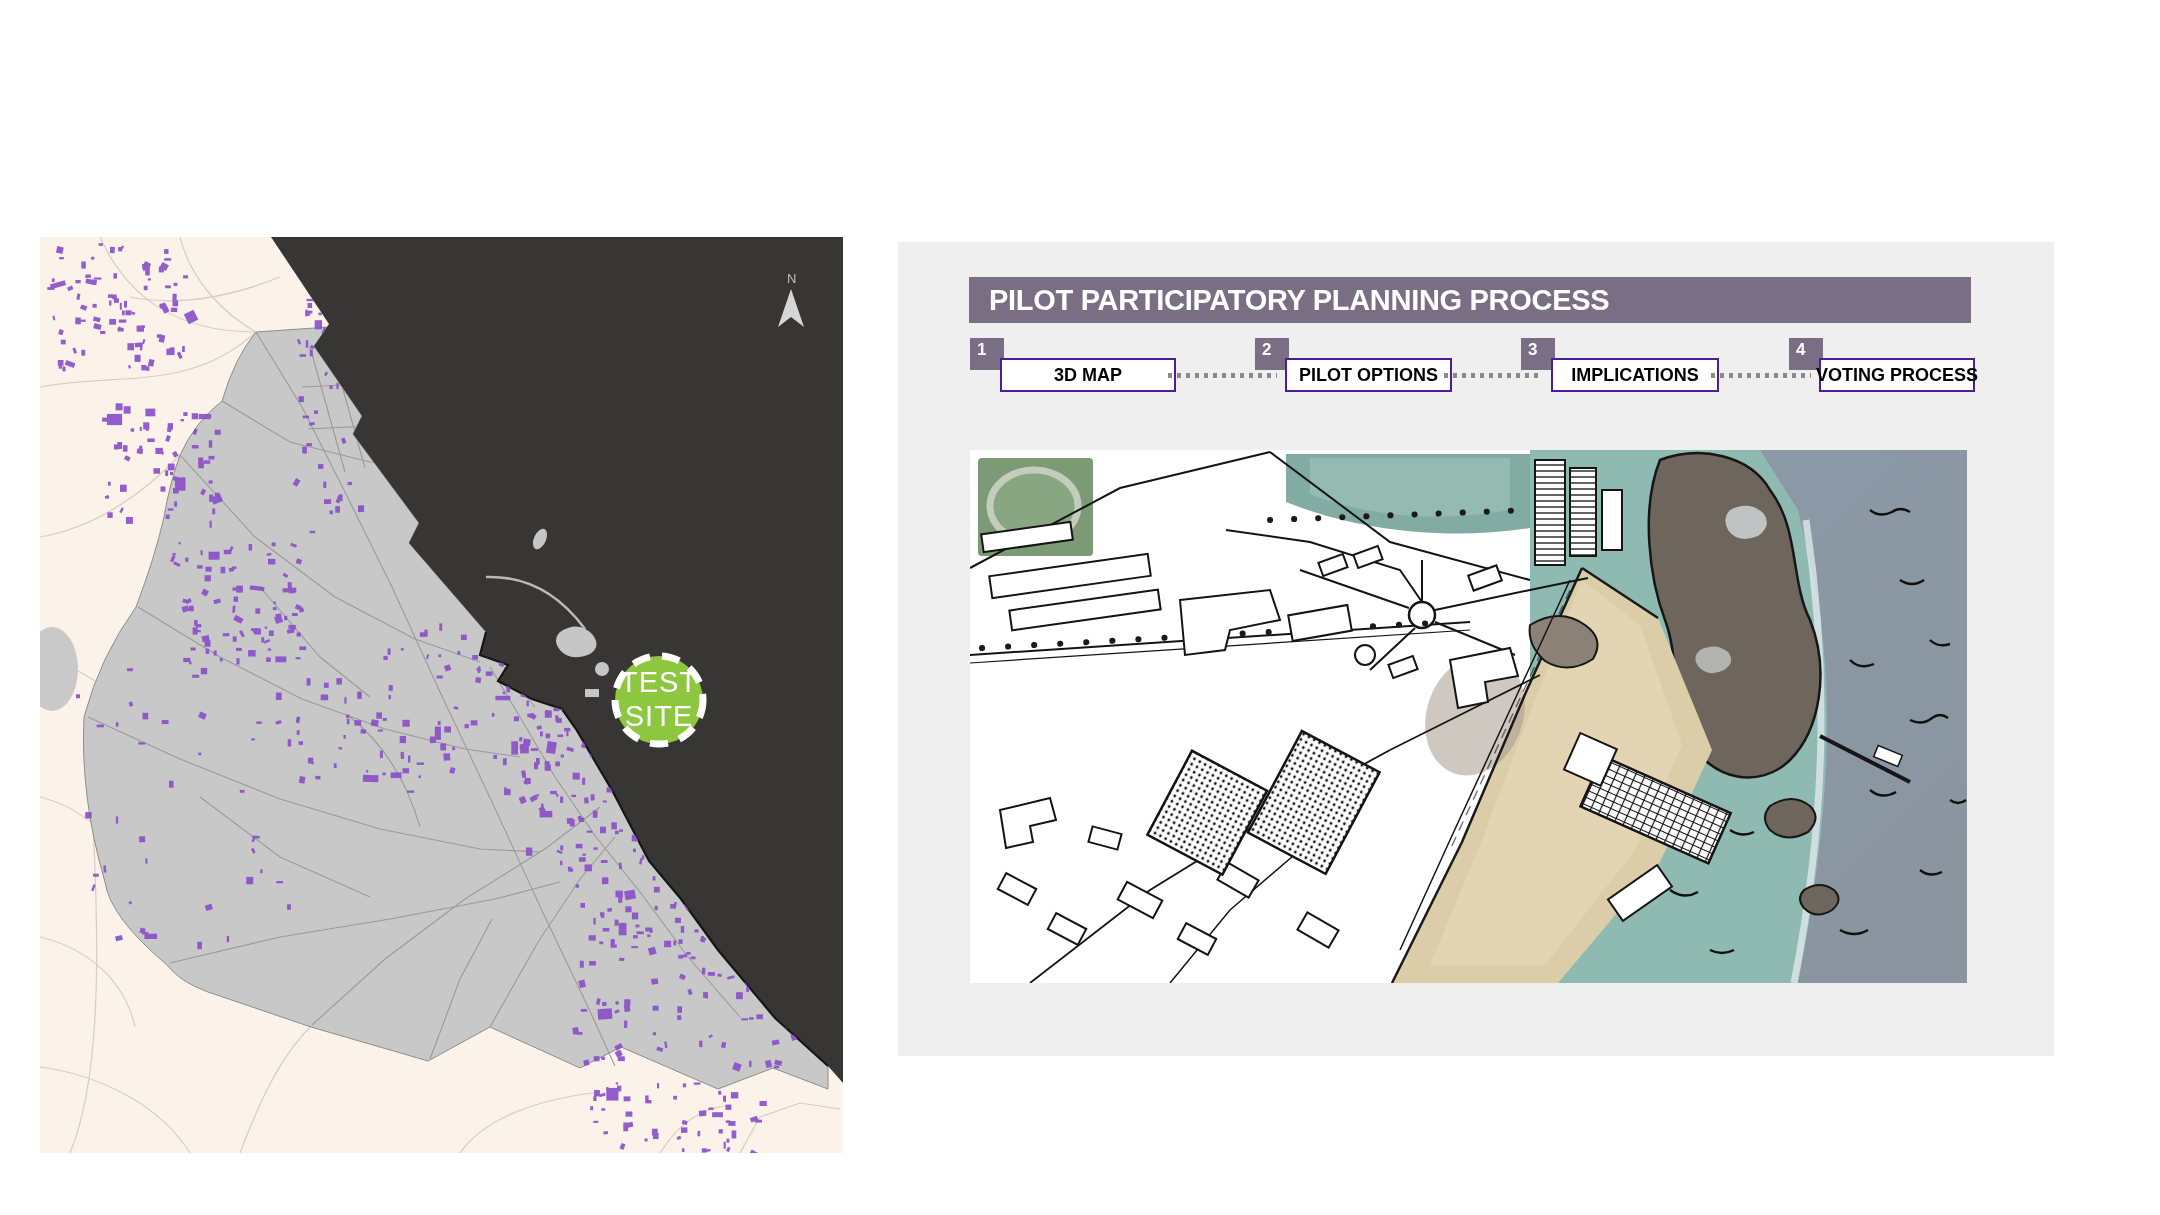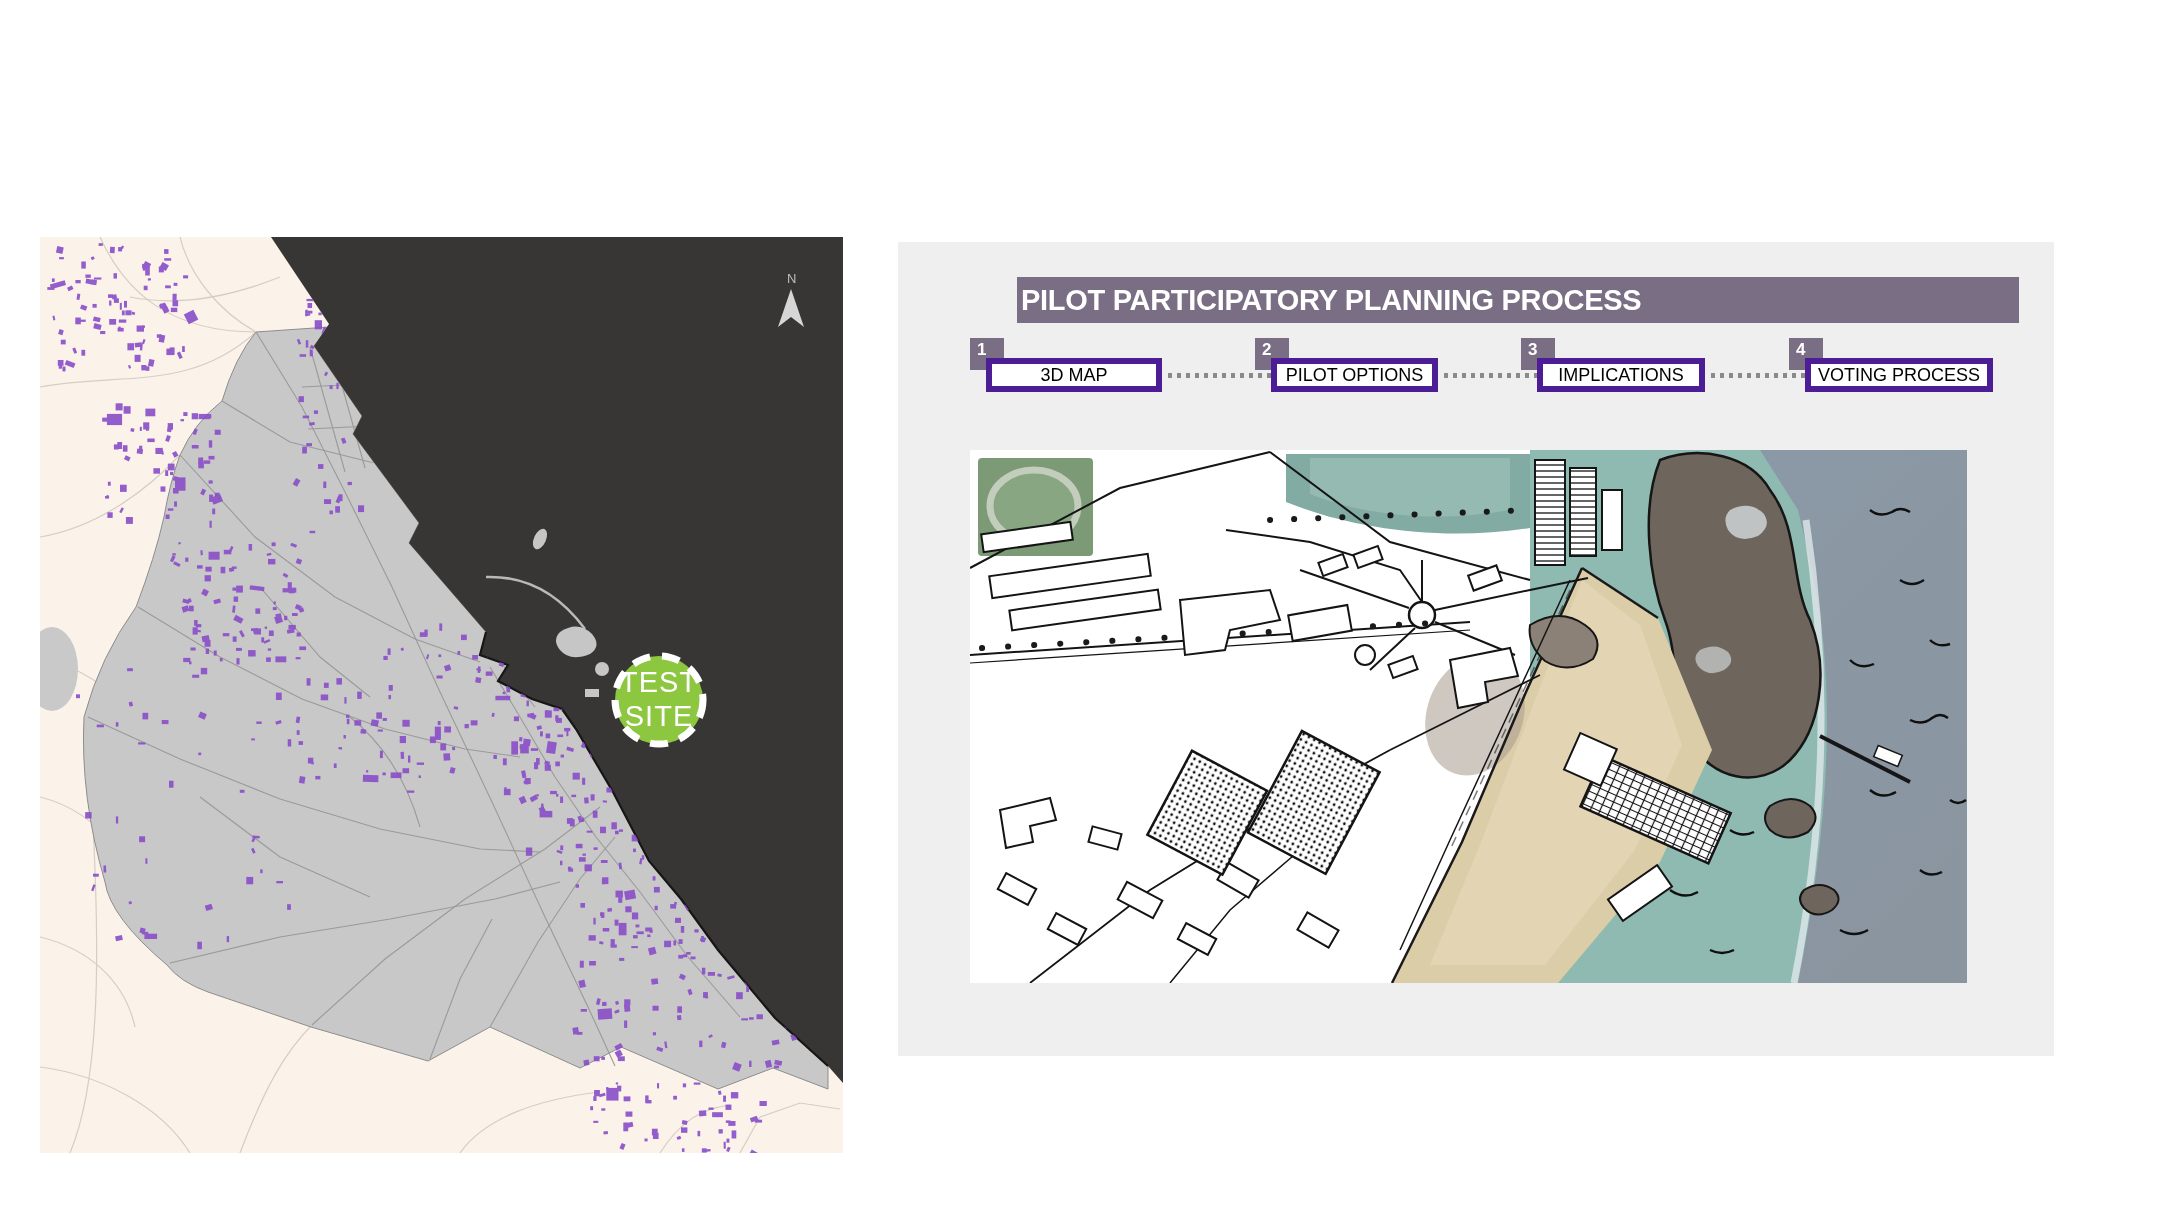--- a/index.html
+++ b/index.html
@@ -5,26 +5,26 @@
   html,body{margin:0;padding:0;background:#fff;}
   .page{position:relative;width:2160px;height:1215px;background:#ffffff;overflow:hidden;
         font-family:"Liberation Sans","DejaVu Sans",sans-serif;}
   
   .map-panel{position:absolute;left:40px;top:237px;width:803px;height:916px;}
   .map-panel svg{display:block;}
   
   .right-panel{position:absolute;left:898px;top:242px;width:1156px;height:814px;background:#f0eff0;}
   .header-bar{position:absolute;left:71px;top:35px;width:1002px;height:46px;background:#7a6e84;
               color:#fff;font-size:29px;font-weight:bold;letter-spacing:-0.3px;
-              line-height:46px;padding-left:4px;box-sizing:border-box;white-space:nowrap;margin-left:48px;}
+              line-height:46px;padding-left:20px;box-sizing:border-box;white-space:nowrap;}
   .step{position:absolute;top:96px;}
   .step-num{position:absolute;left:0;top:0;width:34px;height:32px;background:#7a6e84;color:#fff;
             font-size:17px;font-weight:bold;padding-left:7px;padding-top:2px;box-sizing:border-box;}
-  .step-box{position:absolute;left:16px;top:20px;height:34px;background:#fff;border:6px solid #4c1d95;
-            display:flex;align-items:center;justify-content:center;font-size:18px;font-weight:normal;
+  .step-box{position:absolute;left:30px;top:20px;height:34px;background:#fff;border:2px solid #4c1d95;
+            display:flex;align-items:center;justify-content:center;font-size:18px;font-weight:bold;
             color:#000;box-sizing:border-box;white-space:nowrap;}
   .dotline{position:absolute;top:131px;height:5px;
            background:repeating-linear-gradient(90deg,#8a8a8a 0 4px,transparent 4px 9px);}
   .illustration{position:absolute;left:72px;top:208px;width:997px;height:533px;overflow:hidden;background:#fff;}
   
   .credits{position:absolute;left:915px;top:1092px;width:860px;font-style:italic;
            font-size:23px;line-height:31px;color:#6b6b6b;}
   .credits .name{color:#141414;font-weight:bold;}
 </style>
 </head>
@@ -960,21 +960,21 @@
       <div class="step-box" style="width:167px">PILOT OPTIONS</div>
     </div>
     <div class="dotline" style="left:546px;width:99px"></div>
     <div class="step" style="left:623px">
       <div class="step-num">3</div>
       <div class="step-box" style="width:168px">IMPLICATIONS</div>
     </div>
     <div class="dotline" style="left:813px;width:100px"></div>
     <div class="step" style="left:891px">
       <div class="step-num">4</div>
-      <div class="step-box" style="width:188px">VOTING PROCESS</div>
+      <div class="step-box" style="width:156px">VOTING PROCESS</div>
     </div>
 
     <div class="illustration">
       <svg width="997" height="533" viewBox="0 0 997 533">
         <defs>
           <linearGradient id="seagrad" x1="0" y1="0" x2="0.4" y2="1">
             <stop offset="0" stop-color="#8b99a6"></stop>
               <stop offset="1" stop-color="#8a95a0"></stop>
           </linearGradient>
           <pattern id="phlines" width="6" height="6" patternUnits="userSpaceOnUse">

